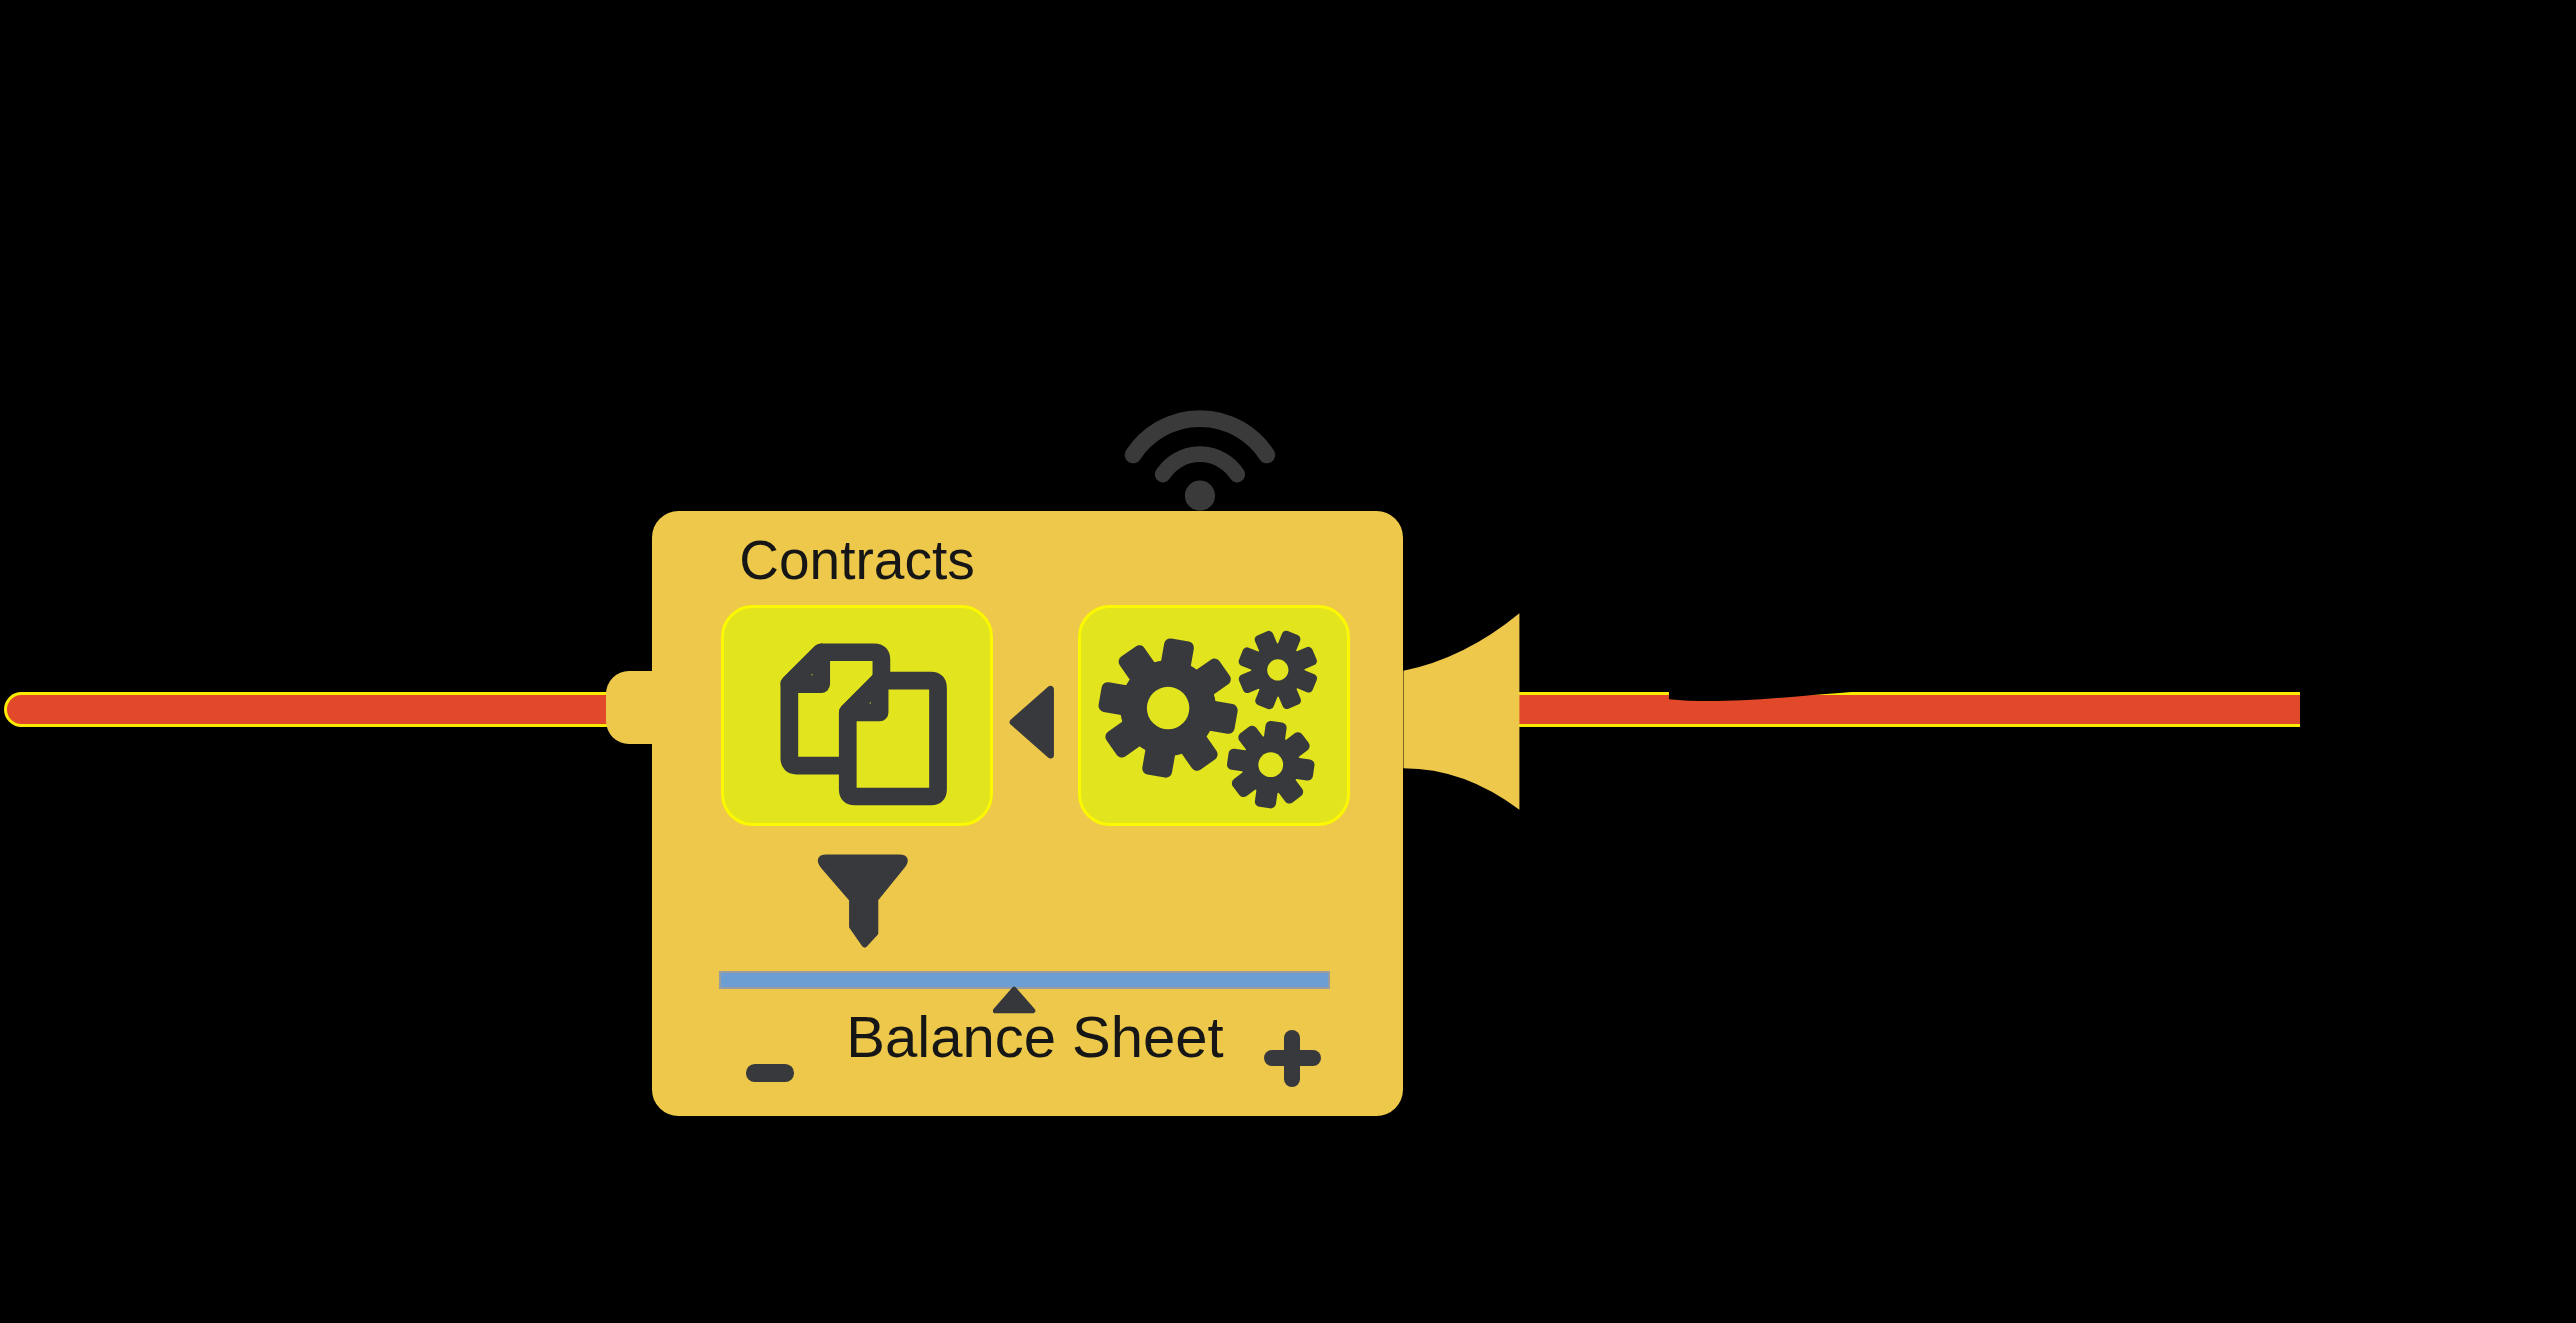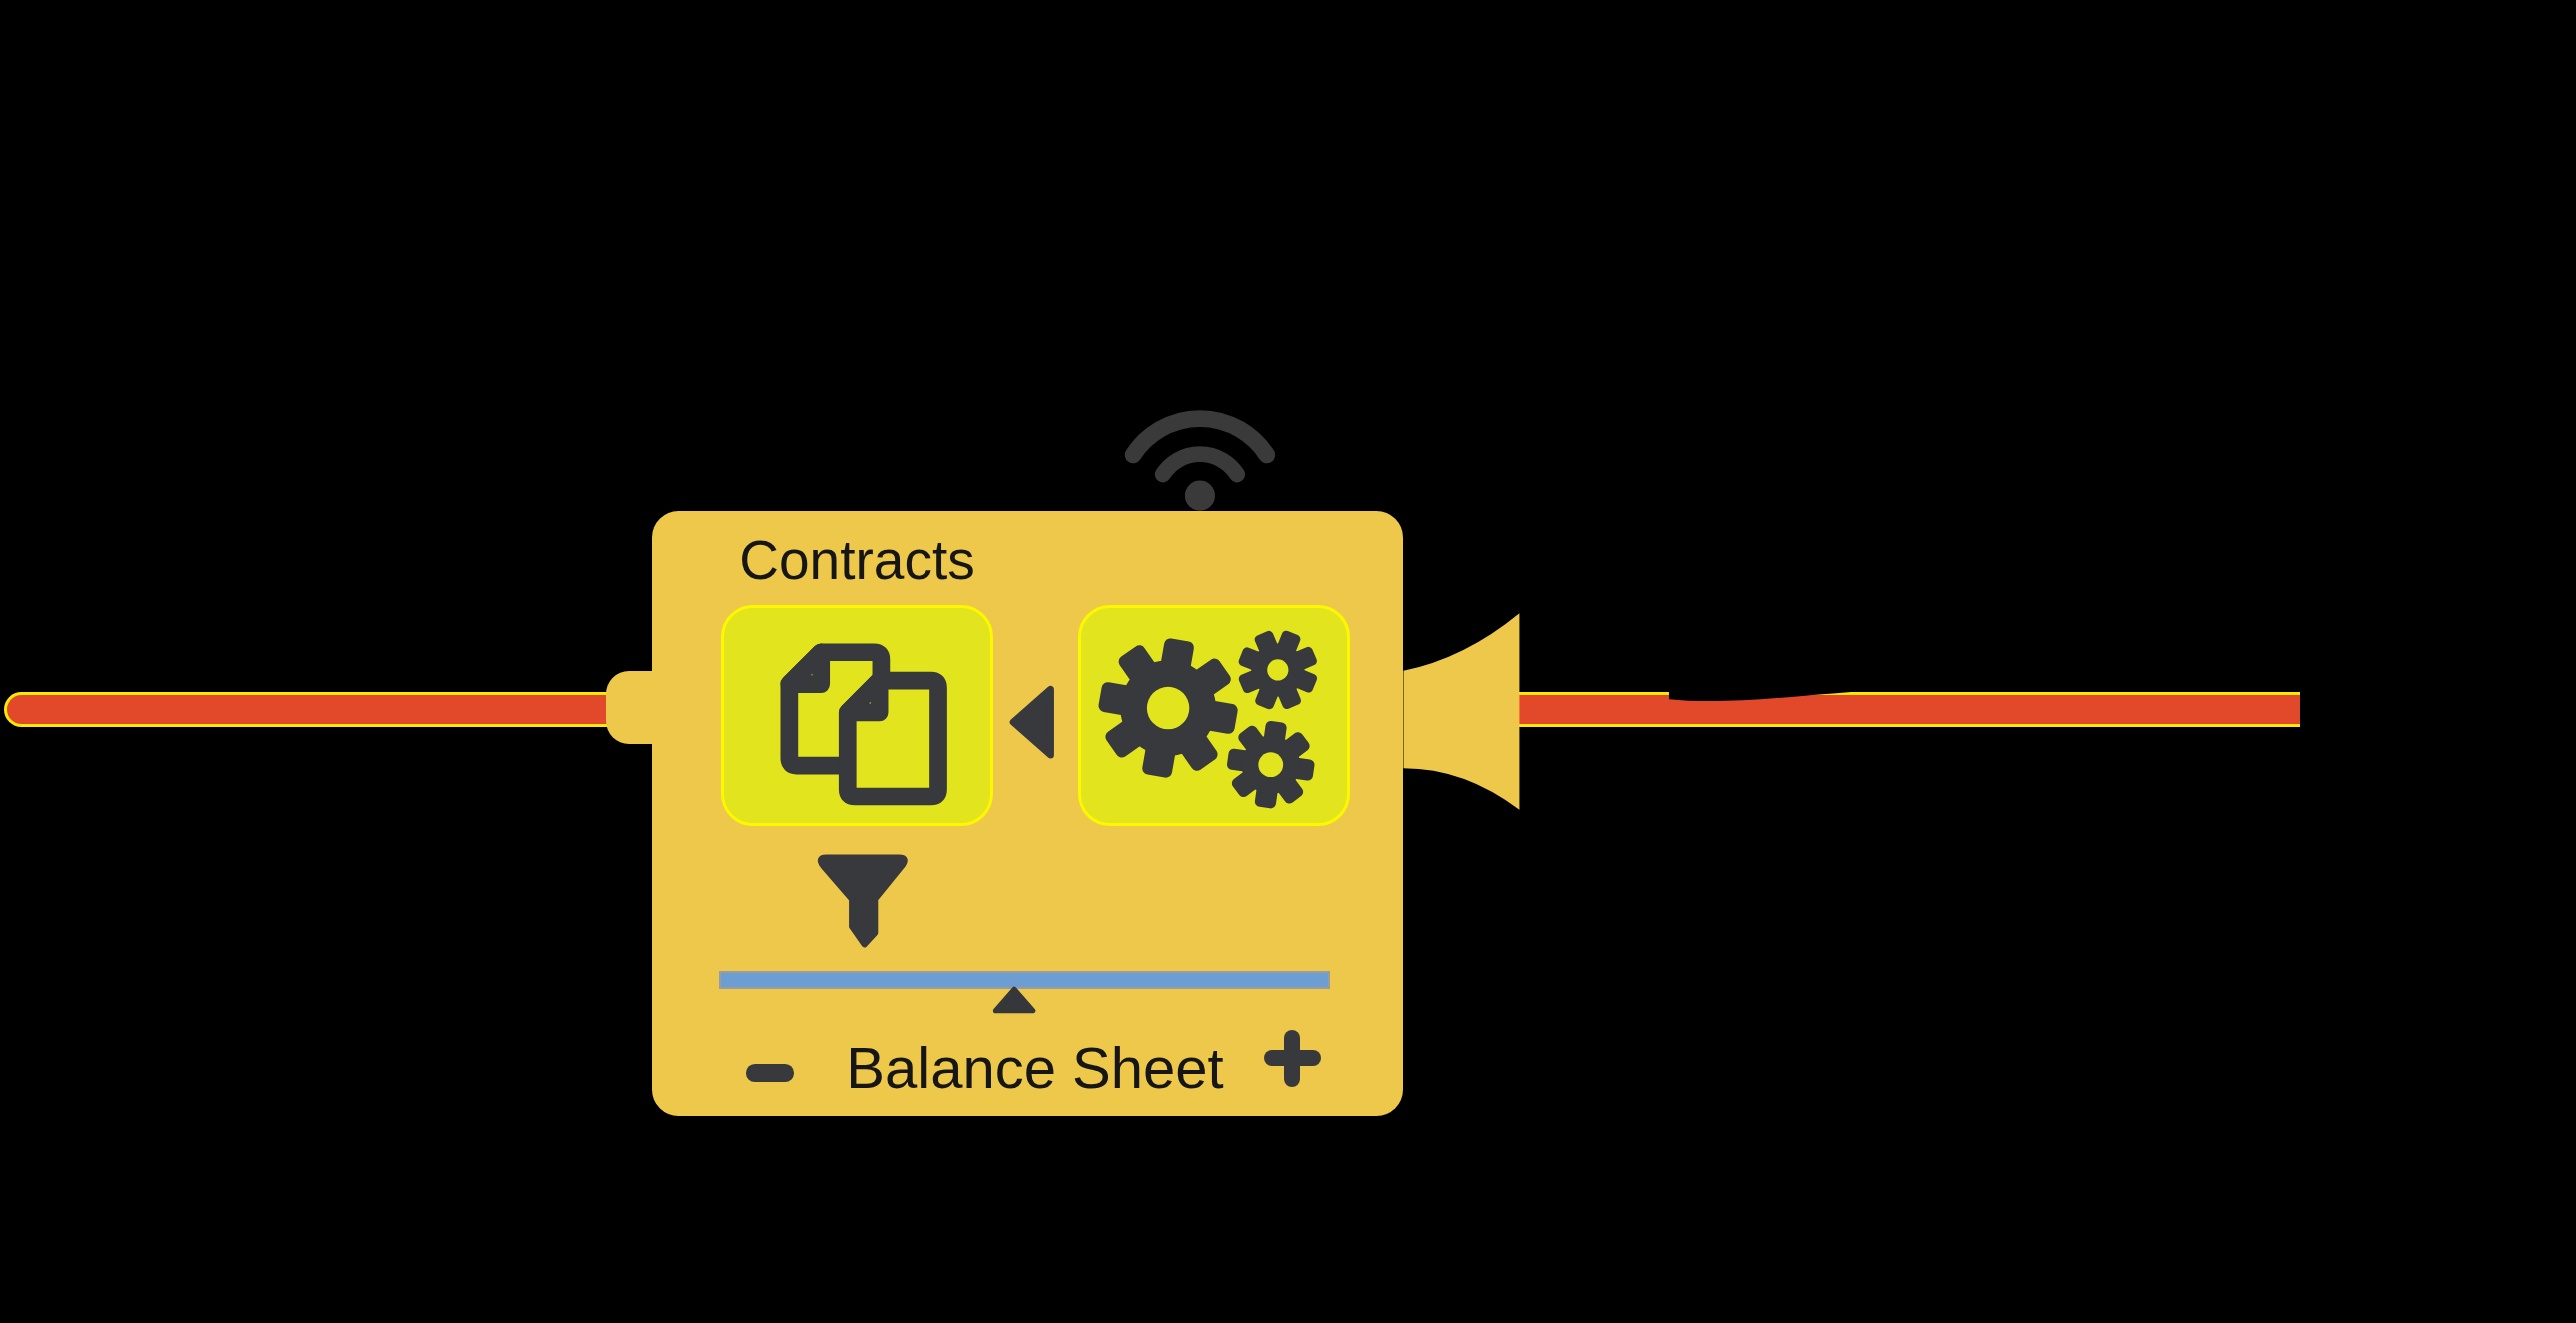--- a/index.html
+++ b/index.html
@@ -39,21 +39,21 @@
     background:var(--c-panel-gold); border-radius:23px 0 0 23px;
   }
 
   .panel-label{
     position:absolute; text-align:center;
     color:var(--c-text-dark);
     font-size:55px; line-height:65px; letter-spacing:0;
   }
   #label-contracts{ left:721px; top:528px; width:272px; }
   #label-processes{ left:1078px; top:528px; width:272px; }
-  #label-balance{ left:805px; top:1035px; width:460px; font-size:58px; }
+  #label-balance{ left:805px; top:1004px; width:460px; font-size:58px; }
 
   .inner-box{
     position:absolute; top:605px; width:272px; height:221px;
     background:var(--c-box-fill);
     border:3.5px solid var(--c-box-border);
     border-radius:32px;
   }
   #box-contracts{ left:721px; }
   #box-processes{ left:1078px; }
 

